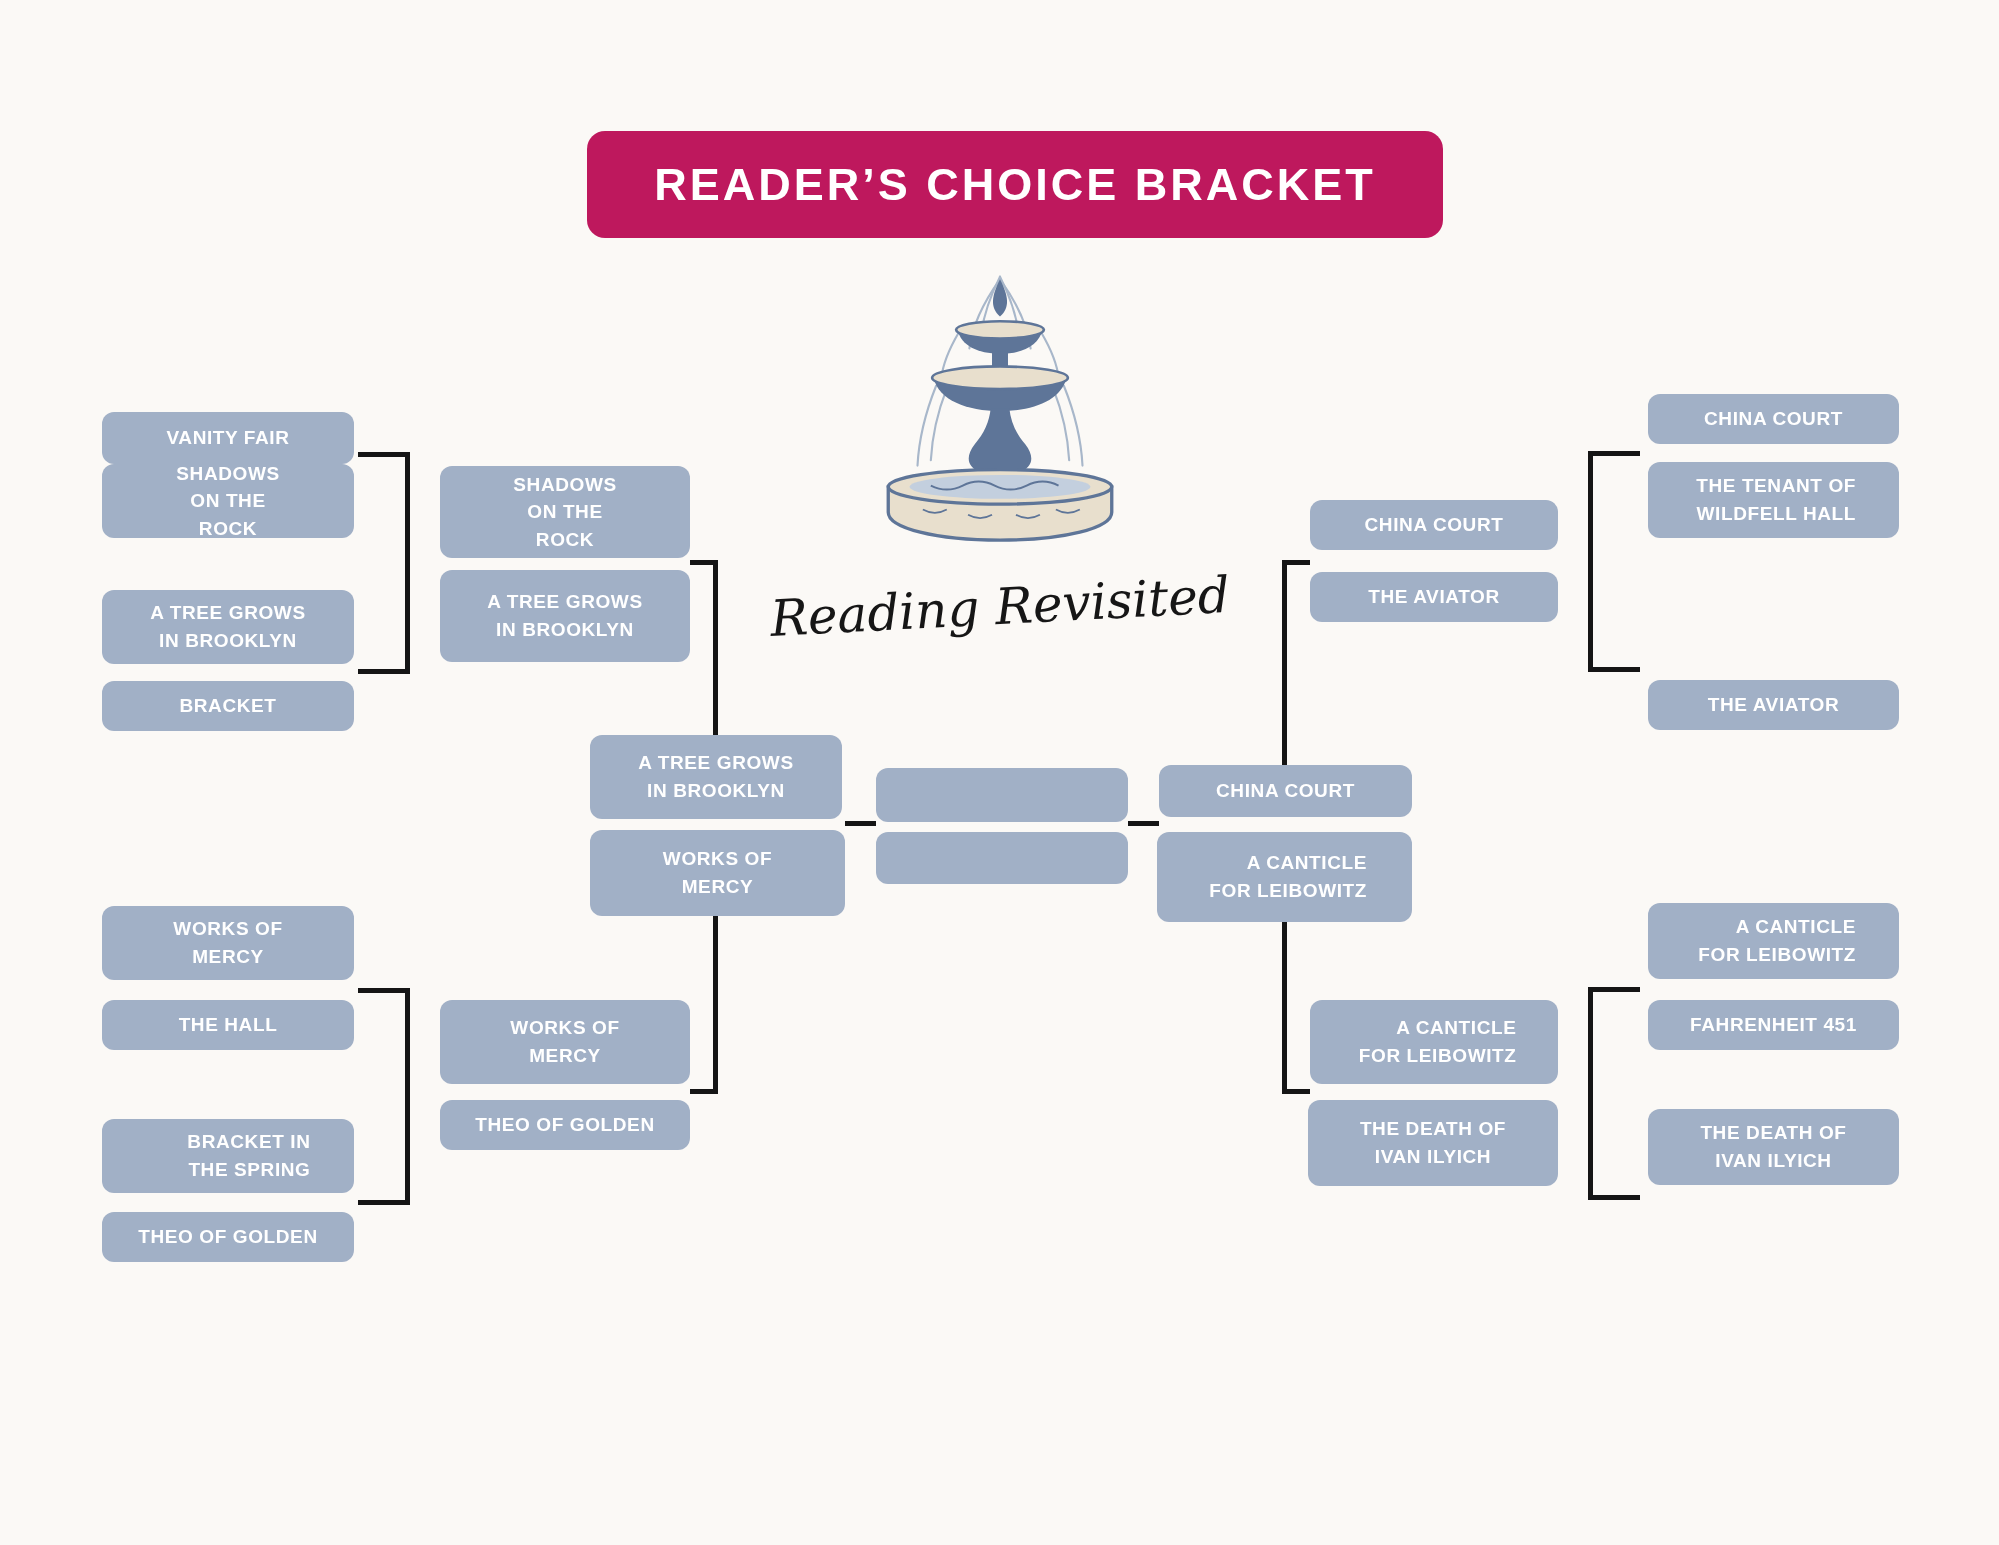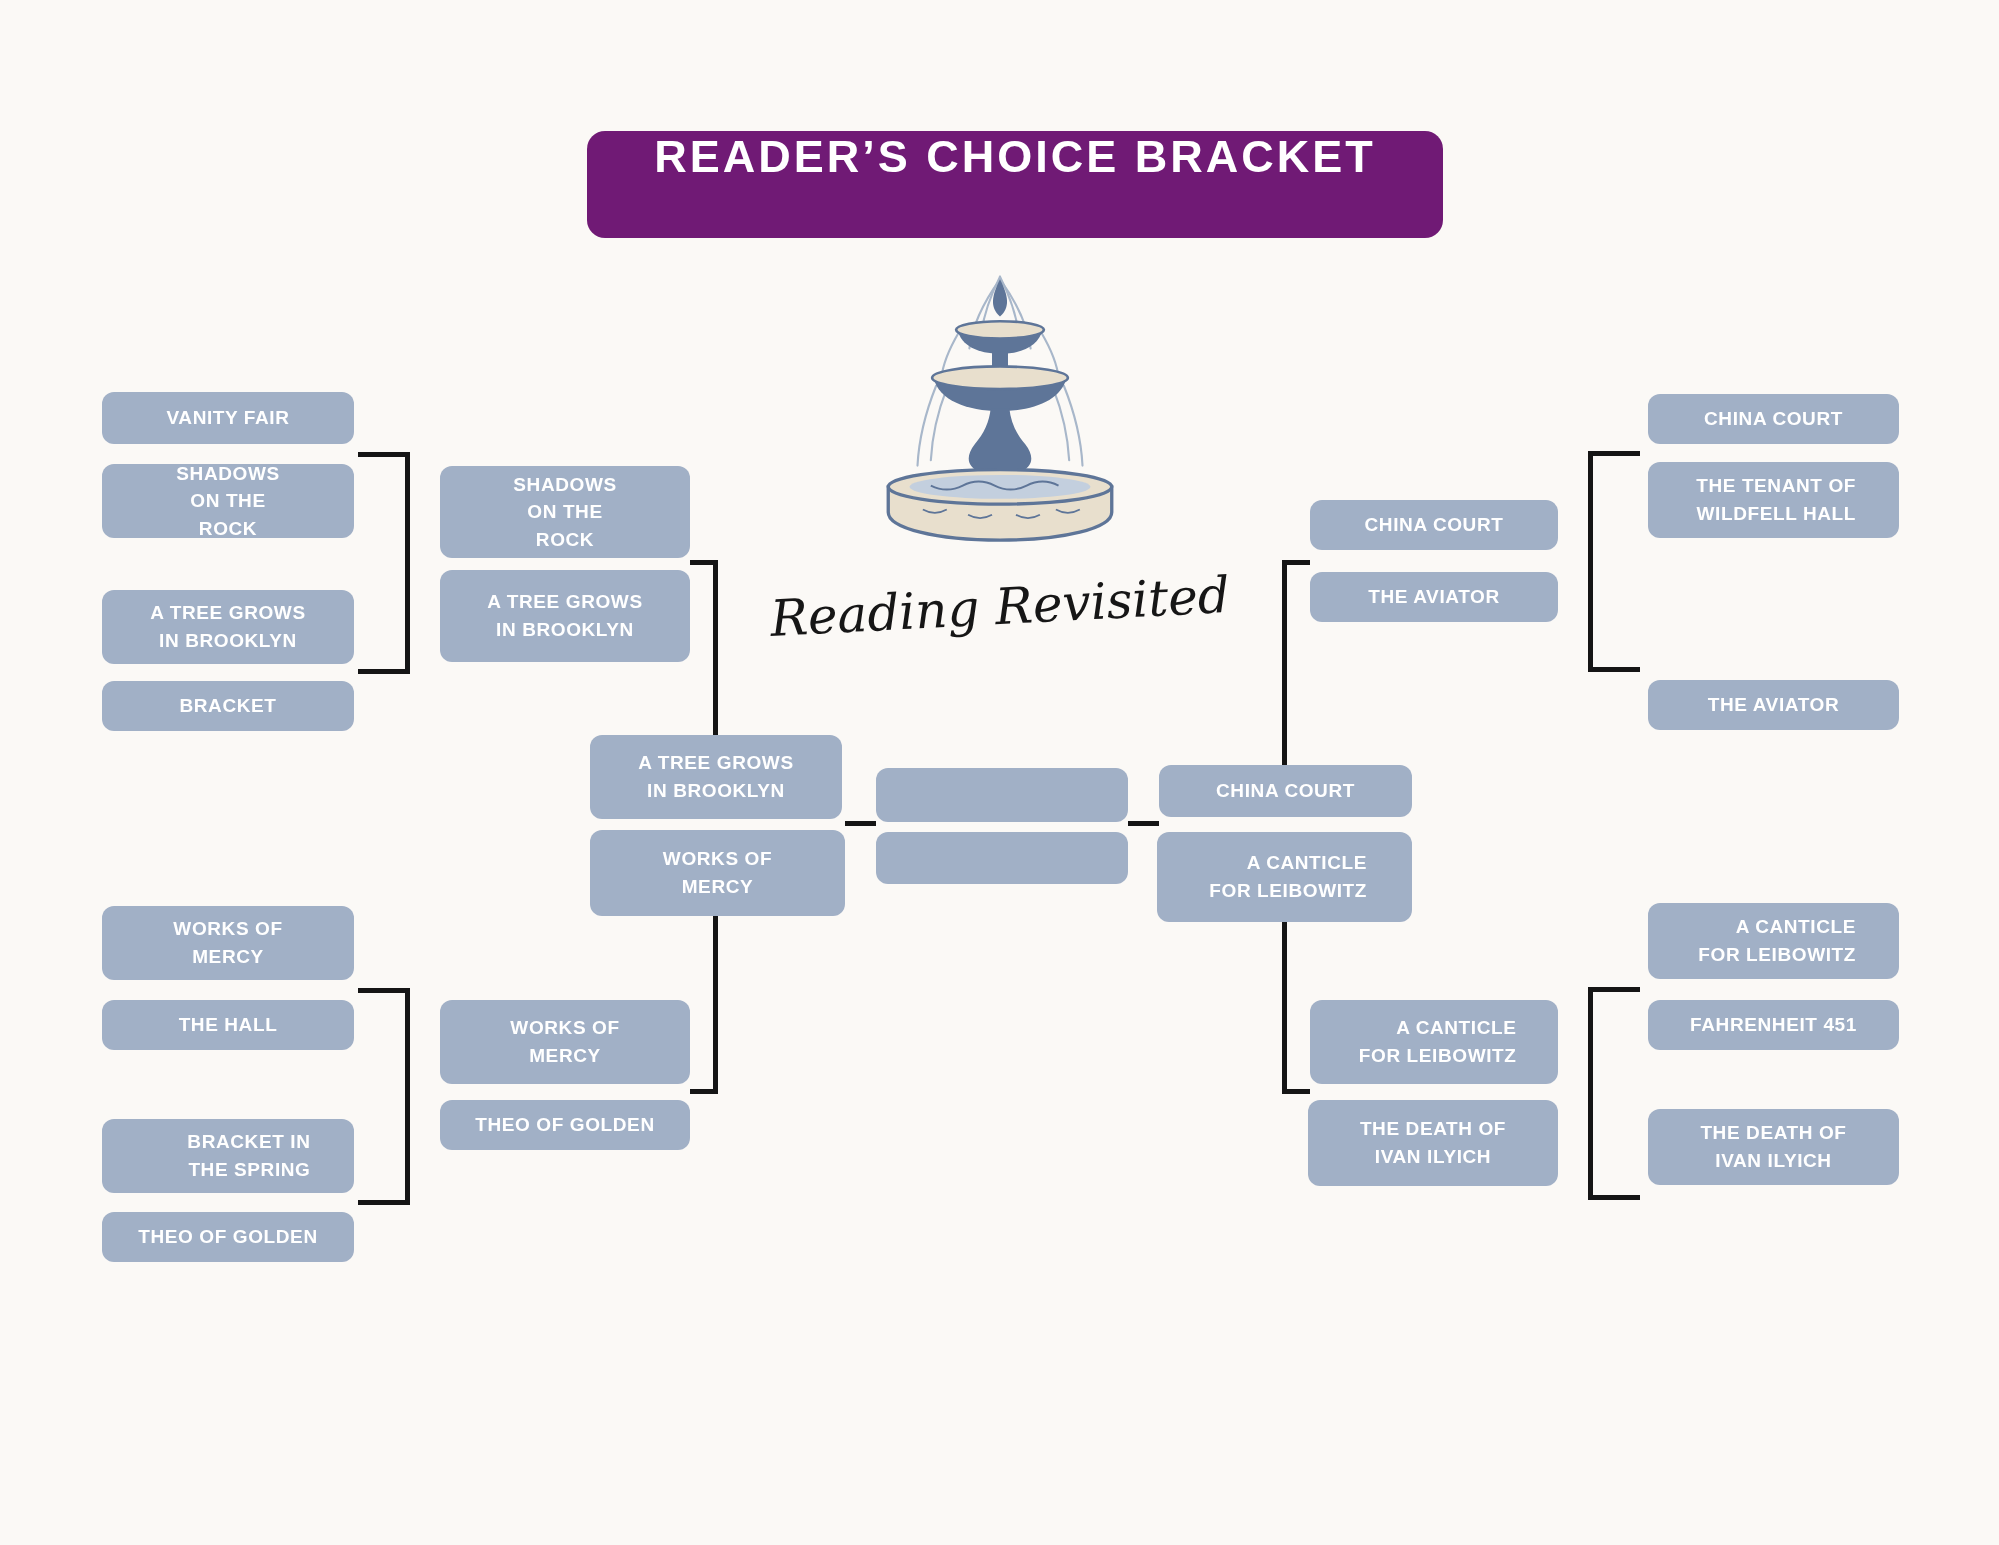--- a/index.html
+++ b/index.html
@@ -7,23 +7,23 @@
     position: relative;
     width: 1999px;
     height: 1545px;
     background: #fbf9f6;
     overflow: hidden;
     font-family: "Liberation Sans", sans-serif;
   }
   .header {
     position: absolute;
     left: 587px; top: 131px; width: 856px; height: 107px;
-    background: #701a75;
+    background: #be185d;
     border-radius: 18px;
-    display: flex; align-items: flex-start; justify-content: center;
+    display: flex; align-items: center; justify-content: center;
     color: #ffffff;
     font-size: 45px;
     font-weight: bold;
     letter-spacing: 3px;
   }
   .bx {
     position: absolute;
     background: #a1b0c6;
     border-radius: 12px;
     color: #ffffff;
@@ -118,21 +118,21 @@
     <ellipse cx="110" cy="84" rx="51" ry="8.5" fill="#e8dfcd" stroke="#5e7598" stroke-width="2"></ellipse>
     <path d="M103 107 C 102 117, 98 126, 91 134 C 84 143, 85 151, 95 155 L 125 155 C 135 151, 136 143, 129 134 C 122 126, 118 117, 117 107 Z" fill="#5e7598"></path>
     <path d="M26 166 L 26 185 C 26 197, 62 206, 110 206 C 158 206, 194 197, 194 185 L 194 166 Z" fill="#e8dfcd" stroke="#5e7598" stroke-width="2.5"></path>
     <ellipse cx="110" cy="166" rx="84" ry="13" fill="#e8dfcd" stroke="#5e7598" stroke-width="2.5"></ellipse>
     <ellipse cx="110" cy="166" rx="68" ry="9" fill="#c3cfde"></ellipse>
     <path d="M58 165 q 12 6 24 0 q 12 -6 24 0 q 12 6 24 0 q 12 -6 24 0" stroke="#5e7598" stroke-width="1.5" fill="none"></path>
     <path d="M52 183 q 9 5 18 0 M86 187 q 9 5 18 0 M122 187 q 9 5 18 0 M152 183 q 9 5 18 0" stroke="#5e7598" stroke-width="1.3" fill="none"></path>
   </svg>
   <div class="logo-script">Reading Revisited</div>
 
-  <div class="bx" style="left:102px;top:392px;width:252px;height:52px">
+  <div class="bx" style="left:102px;top:412px;width:252px;height:52px">
       <span>VANITY FAIR</span>
     </div>
   <div class="bx mw135" style="left:102px;top:464px;width:252px;height:74px">
       <span>SHADOWS ON THE ROCK</span>
     </div>
   <div class="bx mw180" style="left:102px;top:590px;width:252px;height:74px">
       <span>A TREE GROWS IN BROOKLYN</span>
     </div>
   <div class="bx" style="left:102px;top:681px;width:252px;height:50px">
       <span>BRACKET</span>

